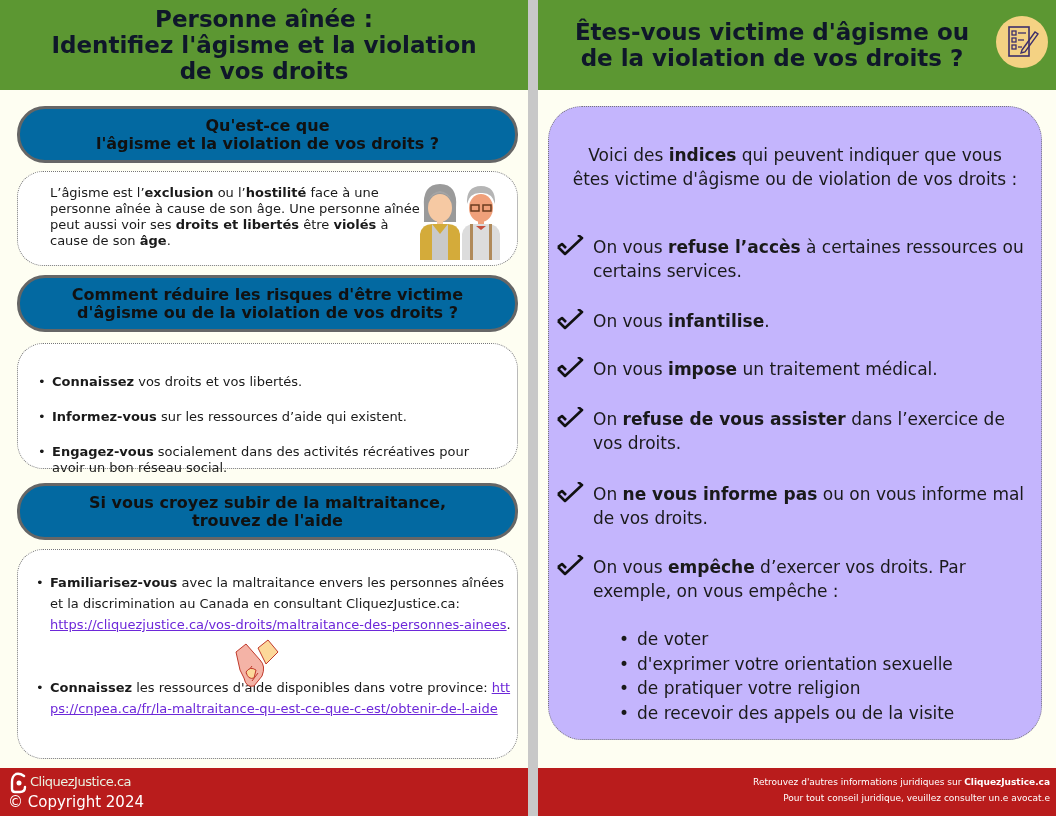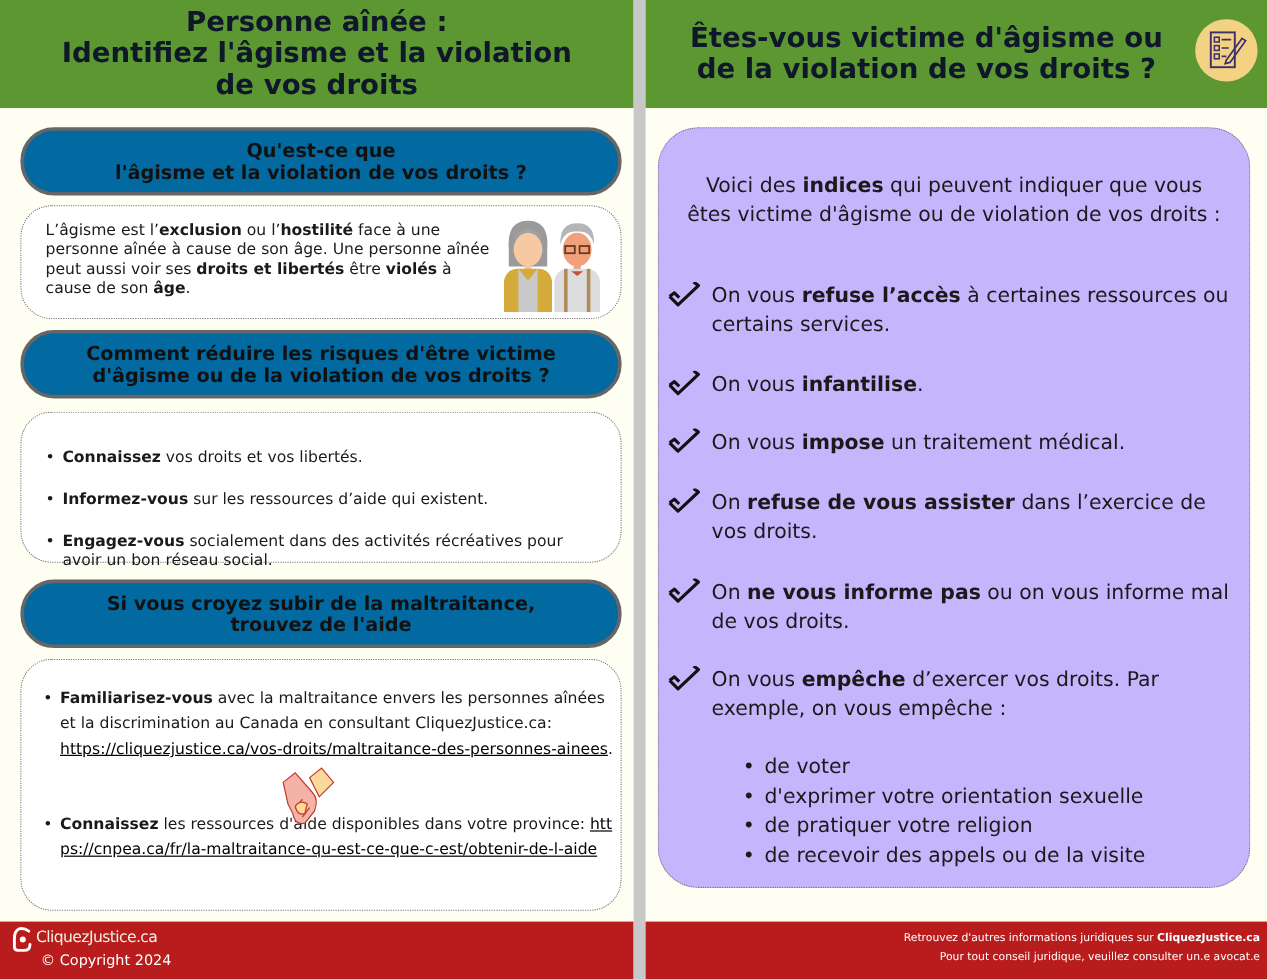--- a/index.html
+++ b/index.html
@@ -13,21 +13,21 @@
   .col-left .header h1 { font-size: 23px; line-height: 26px; font-weight: bold; }
   .col-right .header { height: 90px; }
   .col-right .header h1 { font-size: 23px; line-height: 26px; font-weight: bold; margin-left: -50px; }
   .header-icon { position: absolute; right: 8px; top: 16px; width: 52px; height: 52px; border-radius: 50%; background: #f4d283; display: flex; align-items: center; justify-content: center; }
   .pill { position: absolute; left: 17px; width: 501px; background: #0369a1; border: 3px solid #666; border-radius: 28px; text-align: center; font-weight: bold; font-size: 16px; line-height: 18px; color: #111; display: flex; align-items: center; justify-content: center; }
   .card { position: absolute; left: 17px; width: 501px; background: #fff; border: 1px dotted #777; border-radius: 26px; font-size: 13px; line-height: 16px; }
   .card b { font-weight: bold; }
   .card ul { list-style: none; }
   .card li { position: relative; padding-left: 18px; }
   .card li::before { content: "•"; position: absolute; left: 4px; top: 0; }
-  .link { text-decoration: underline; color: #000000; }
+  .link { text-decoration: underline; color: #6d28d9; }
   .footer { position: absolute; left: 0; right: 0; top: 768px; height: 48px; background: #b91c1c; color: #fff; }
   .right-card { position: absolute; left: 10px; top: 106px; width: 494px; height: 634px; background: #c4b5fd; border: 1px dotted #777; border-radius: 34px; }
   .intro { position: absolute; top: 36px; left: 0; right: 0; text-align: center; font-size: 17px; line-height: 24px; }
   .check-item { position: absolute; left: 6px; right: 10px; font-size: 17px; line-height: 24px; display: flex; }
   .check-item .chk { width: 38px; flex: 0 0 38px; }
   .sub-list { position: absolute; left: 68px; top: 520px; font-size: 17px; line-height: 24.5px; list-style: none; }
   .sub-list li { position: relative; padding-left: 20px; }
   .sub-list li::before { content: "•"; position: absolute; left: 2px; }
 </style>
 </head>
@@ -42,21 +42,21 @@
     </h1>
   </div>
 
   <div class="pill" style="top:106px;height:57px;">
     <div>
       <span>Qu'est-ce que</span><br>
       <span>l'âgisme et la violation de vos droits ?</span>
     </div>
   </div>
   <div class="card" style="top:171px;height:95px;">
-    <p style="position:absolute;left:20px;top:13px;width:370px;font-size:13px;line-height:16px;"><span>L’âgisme est l’</span><b>exclusion</b><span> ou l’</span><b>hostilité</b><span> face à une personne aînée à cause de son âge. Une personne aînée peut aussi voir ses </span><b>droits et libertés</b><span> être </span><b>violés</b><span> à cause de son </span><b>âge</b><span>.</span></p>
+    <p style="position:absolute;left:32px;top:13px;width:370px;font-size:13px;line-height:16px;"><span>L’âgisme est l’</span><b>exclusion</b><span> ou l’</span><b>hostilité</b><span> face à une personne aînée à cause de son âge. Une personne aînée peut aussi voir ses </span><b>droits et libertés</b><span> être </span><b>violés</b><span> à cause de son </span><b>âge</b><span>.</span></p>
     <div style="position:absolute;left:400px;top:6px;width:84px;height:82px;">
       <svg width="84" height="82" viewBox="0 0 84 82">
 
         <path d="M6 30 Q4 6 22 6 Q40 6 38 30 L38 44 L6 44 Z" fill="#9a9a9a"></path>
         <ellipse cx="22" cy="30" rx="12" ry="14" fill="#f6c9a3"></ellipse>
         <path d="M10 22 Q22 8 34 22 Q30 14 22 13 Q14 14 10 22Z" fill="#a5a5a5"></path>
         <rect x="19" y="42" width="6" height="6" fill="#f6c9a3"></rect>
         <path d="M2 82 L2 56 Q4 46 14 46 L30 46 Q40 46 42 56 L42 82Z" fill="#d4ab3a"></path>
         <path d="M14 46 L22 56 L30 46 L30 82 L14 82Z" fill="#c9c9c9"></path>
 
@@ -109,21 +109,21 @@
   </div>
 
   <div class="footer">
     <div style="position:absolute;left:10px;top:4px;width:18px;height:22px;">
       <svg width="18" height="22" viewBox="0 0 18 22">
         <path d="M14 4 Q10 1 6 2 Q2 4 2 10 L2 17 Q2 20 5 20 L10 20 Q15 20 15 15" fill="none" stroke="#fff" stroke-width="2.4" stroke-linecap="round"></path>
         <circle cx="9" cy="11" r="2.5" fill="#fff"></circle>
       </svg>
     </div>
     <div style="position:absolute;left:30px;top:6px;font-size:13px;color:#eaf3e2;letter-spacing:-0.5px;">CliquezJustice.ca</div>
-    <div style="position:absolute;left:34px;top:25px;font-size:12px;color:#fff;">© Copyright 2024</div>
+    <div style="position:absolute;left:8px;top:25px;font-size:15px;color:#fff;">© Copyright 2024</div>
   </div>
 </div>
 
 <div class="divider"></div>
 
 <div class="col col-right">
   <div class="header">
     <h1>
       <span>Êtes-vous victime d'âgisme ou</span><br>
       <span>de la violation de vos droits ?</span>

